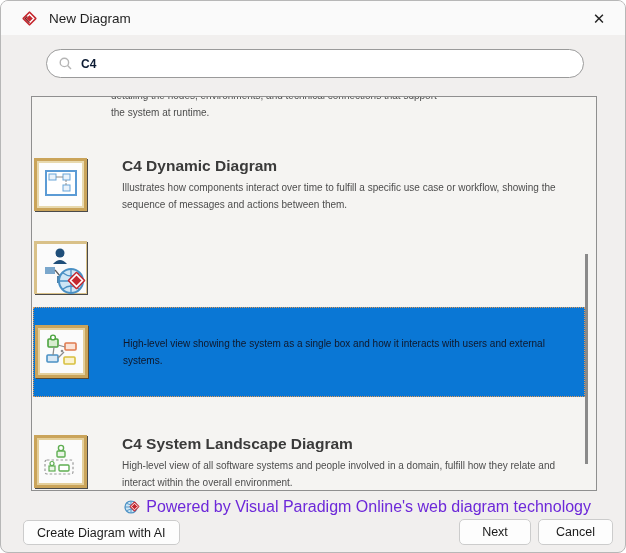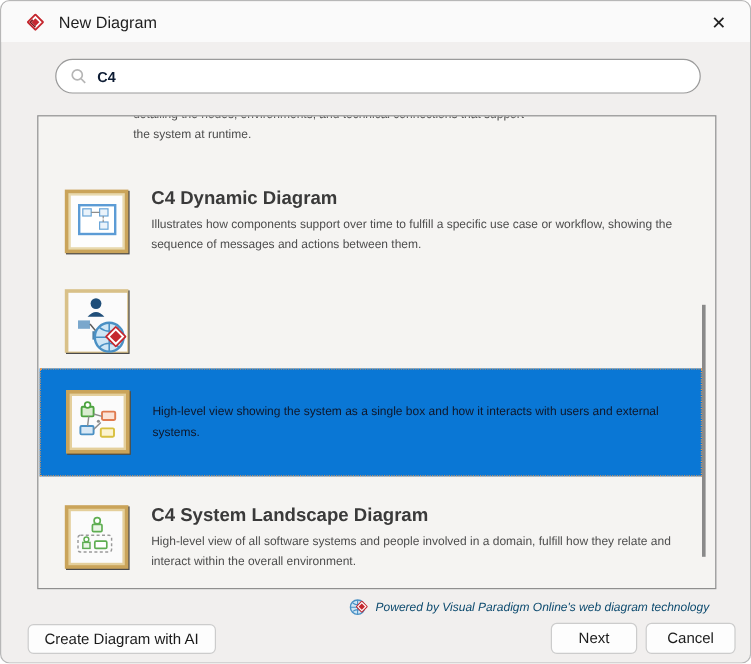--- a/index.html
+++ b/index.html
@@ -15,37 +15,37 @@
 
   
   .search-box{position:absolute;left:45px;right:41px;top:48px;height:29px;background:#ffffff;border:1px solid #9a9a9a;border-radius:15px;display:flex;align-items:center;padding:0 12px;gap:9px;}
   .search-glyph{width:13px;height:13px;flex:0 0 auto;}
   .search-value{font-size:12px;color:#0c1b33;font-weight:bold;letter-spacing:.2px;}
 
   
   .list{position:absolute;left:30px;top:95px;width:566px;height:395px;border:1px solid #8f8f8f;background:#f5f4f2;overflow:hidden;}
   .scroll-thumb{position:absolute;right:8px;top:157px;width:3px;height:210px;background:#8a8a8a;}
 
-  .row{position:absolute;left:1px;right:11px;display:flex;align-items:center;gap:16px;padding-left:20px;}
+  .row{position:absolute;left:1px;right:11px;display:flex;align-items:center;gap:32px;padding-left:0;}
   .row-partial{position:absolute;left:79px;top:-10px;right:40px;}
   .desc{font-size:10px;line-height:17px;color:#4d4d4d;}
   .row .text{max-width:470px;}
   .row .title{font-size:15.5px;font-weight:bold;color:#3a3a3a;margin-bottom:4px;}
   .icon-frame{width:57px;height:57px;flex:0 0 auto;}
 
   .row-dynamic{top:48px;height:80px;}
   .row-model{top:133px;height:77px;}
   .row-context{top:210px;height:90px;background:#0a77d5;border:1px dotted #e49a55;}
   .row-context .title{color:#ffffff;}
   .row-context .desc{color:#0f172a;}
-  .row-landscape{top:310px;height:83px;}
+  .row-landscape{top:324px;height:83px;}
 
   
   .powered{position:absolute;right:34px;top:497px;display:flex;align-items:center;gap:6px;}
-  .powered-text{font-size:10px;color:#0c4a6e;font-style:italic;}
+  .powered-text{font-size:16px;color:#6d28d9;}
   .powered-icon{width:16px;height:16px;}
 
   
   .btn{position:absolute;background:#fdfdfd;border:1px solid #cccccc;border-radius:5px;font-size:12.5px;color:#1b1b1b;display:flex;align-items:center;justify-content:center;font-family:"Liberation Sans",sans-serif;}
   .btn-ai{left:22px;top:519px;height:25px;padding:0 13px;}
   .btn-next{left:458px;top:518px;width:72px;height:26px;}
   .btn-cancel{left:537px;top:518px;width:75px;height:26px;}
 </style>
 </head>
 <body>
@@ -86,21 +86,21 @@
           <rect x="6" y="6" width="43" height="43" fill="#fdfdfd"></rect>
           <rect x="13" y="14" width="30" height="24" fill="#ffffff" stroke="#5b9bd5" stroke-width="2"></rect>
           <rect x="16" y="17" width="7" height="6" fill="#eaf3fb" stroke="#6aa5d8" stroke-width="1"></rect>
           <rect x="30" y="17" width="7" height="6" fill="#eaf3fb" stroke="#6aa5d8" stroke-width="1"></rect>
           <rect x="30" y="28" width="7" height="6" fill="#eaf3fb" stroke="#6aa5d8" stroke-width="1"></rect>
           <line x1="23" y1="20" x2="30" y2="20" stroke="#8c8c8c" stroke-width="1"></line>
           <line x1="33" y1="23" x2="33" y2="28" stroke="#8c8c8c" stroke-width="1" stroke-dasharray="2 1"></line>
         </svg>
         <div class="text">
           <div class="title">C4 Dynamic Diagram</div>
-          <div class="desc">Illustrates how components support over time to fulfill a specific use case or workflow, showing the sequence of messages and actions between them.</div>
+          <div class="desc">Illustrates how components interact over time to fulfill a specific use case or workflow, showing the sequence of messages and actions between them.</div>
         </div>
       </div>
 
       <div class="row row-model">
         <svg class="icon-frame" viewBox="0 0 57 57">
           <rect x="2" y="2" width="53" height="53" fill="#4a4a4a"></rect>
           <rect x="1" y="1" width="53" height="53" fill="#d9c189"></rect>
           <rect x="4" y="4" width="49" height="49" fill="#fbfbfb"></rect>
           <circle cx="27" cy="13" r="4.5" fill="#1f4e79"></circle>
           <path d="M20 24 Q27 16 34 24 Z" fill="#1f4e79"></path>

